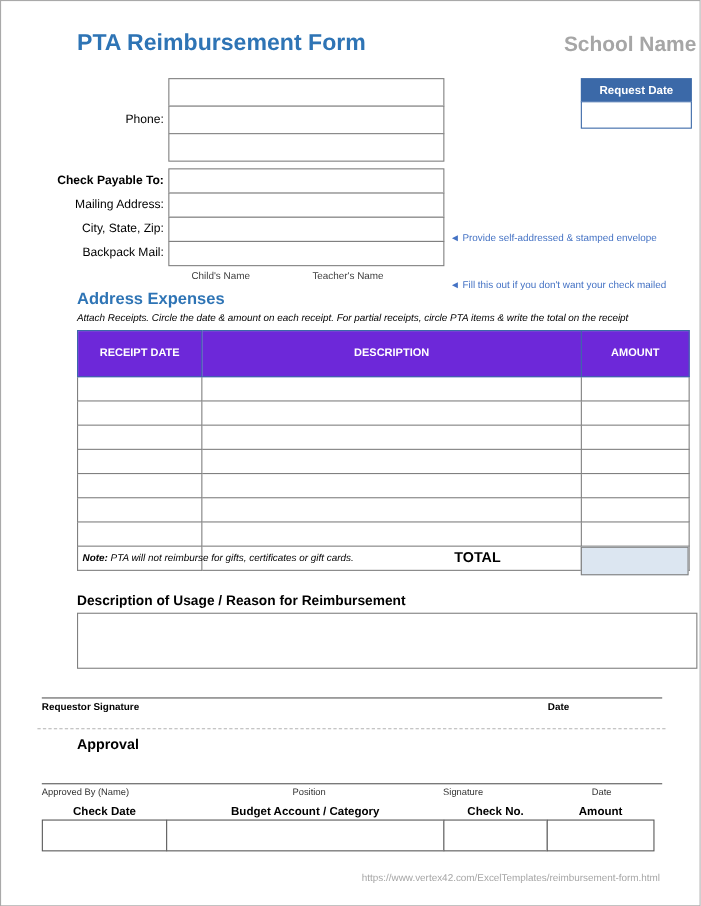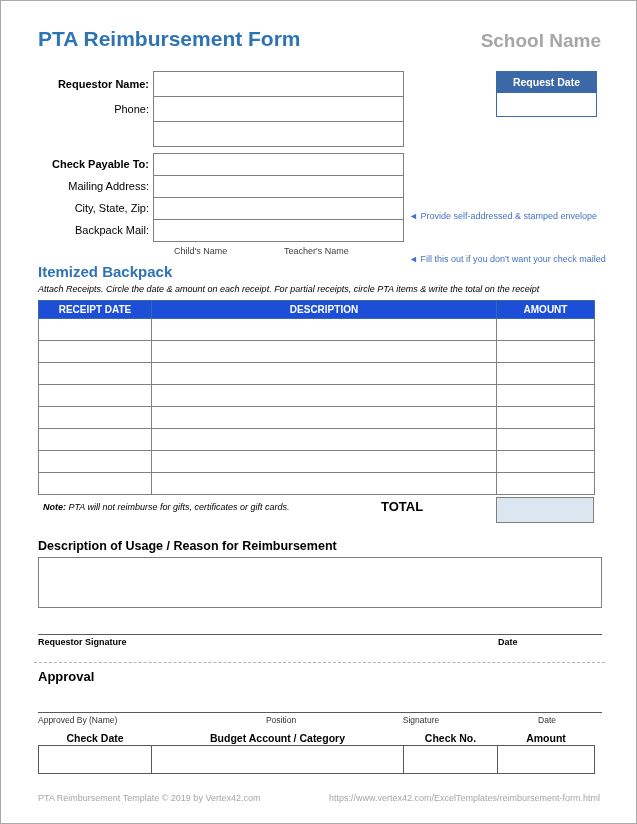--- a/index.html
+++ b/index.html
@@ -1,42 +1,42 @@
 <!DOCTYPE html>
 <html><head>
 <meta charset="utf-8">
 <style>
   html,body { margin:0; padding:0; background:#e8e8e8; }
   .page {
     position:relative; width:637px; height:824px; margin:0 auto;
     background:#ffffff; border:1px solid #a9a9a9; box-sizing:border-box;
     font-family:"Liberation Sans", sans-serif; color:#000; overflow:hidden;
   }
-  .abs { position:absolute; }
+  .abs { position:absolute;margin-left:32px; }
   .title { left:37px; top:26px; font-size:21px; font-weight:bold; color:#2E74B5; }
   .school { left:340px; top:29px; width:260px; text-align:right; font-size:19px; font-weight:bold; color:#A6A6A6; }
 
   .flabel { position:absolute; left:0; width:148px; text-align:right; font-size:11px; }
   .bold { font-weight:bold; }
   .fbox { position:absolute; border:1px solid #808080; background:#fff; box-sizing:border-box; font-size:11px; padding:0 4px; }
 
   .rd-head { left:495px; top:70px; width:101px; height:22px; background:#3B69A8; color:#fff;
              font-size:10.5px; font-weight:bold; text-align:center; line-height:22px; box-sizing:border-box; }
   .rd-box  { left:495px; top:91px; width:101px; height:25px; border:1px solid #3B69A8; background:#fff; box-sizing:border-box; }
 
   .annot { position:absolute; left:408px; font-size:9px; color:#4472C4; white-space:nowrap;margin-top:29px; }
   .sublabel { position:absolute; top:245px; font-size:9px; color:#404040; }
 
   .sec-head { left:37px; top:262px; font-size:15px; font-weight:bold; color:#2E74B5; }
   .instr { left:37px; top:283px; font-size:9px; font-style:italic; color:#000; }
 
   .exp-wrap { left:37px; top:299px; width:556px; }
   table.exp { border-collapse:collapse; table-layout:fixed; width:556px; }
-  table.exp th { background:#1d4ed8; border:1px solid #3B69A8; color:#fff; font-size:10px;
-                 font-weight:bold; height:17px; text-align:center; padding:0; }
+  table.exp th { background:#6d28d9; border:1px solid #3B69A8; color:#fff; font-size:10px;
+                 font-weight:bold; height:17px; text-align:center; padding:12px; }
   table.exp td { border:1px solid #808080; background:#fff; height:21px; padding:0 4px; font-size:11px; }
 
   .note-line { left:42px; top:501px; font-size:9px; font-style:italic; }
   .total-label { left:380px; top:498px; width:110px; text-align:left; font-size:13px; font-weight:bold; }
   .total-cell { left:495px; top:496px; width:98px; height:26px; background:#DCE6F1;
                 border:1px solid #808080; box-sizing:border-box; font-size:11px; }
 
   .desc-head { left:37px; top:538px; font-size:12.5px; font-weight:bold; }
   .desc-box { left:37px; top:556px; width:564px; height:51px; border:1px solid #808080;
               box-sizing:border-box; background:#fff; font-size:11px; padding:3px 5px; }
@@ -55,21 +55,20 @@
   .footer { position:absolute; top:792px; font-size:9px; color:#A6A6A6; }
 </style>
 </head>
 <body>
 
 <div class="page">
 
   <div class="abs title">PTA Reimbursement Form</div>
   <div class="abs school">School Name</div>
 
-  <div class="flabel bold" style="top:70px;height:26px;line-height:26px;">Requestor Name:</div>
   <div class="fbox" style="left:152px;top:70px;width:251px;height:26px;line-height:24px;"></div>
   <div class="flabel" style="top:95px;height:26px;line-height:26px;">Phone:</div>
   <div class="fbox" style="left:152px;top:95px;width:251px;height:26px;line-height:24px;"></div>
   <div class="flabel" style="top:120px;height:26px;line-height:26px;margin-left:46px;">Email:</div>
   <div class="fbox" style="left:152px;top:120px;width:251px;height:26px;line-height:24px;"></div>
 
   <div class="abs rd-head">Request Date</div>
   <div class="abs rd-box"></div>
 
   <div class="flabel bold" style="top:152px;height:23px;line-height:23px;">Check Payable To:</div>
@@ -80,21 +79,21 @@
   <div class="fbox" style="left:152px;top:196px;width:251px;height:23px;line-height:21px;"></div>
   <div class="flabel" style="top:218px;height:23px;line-height:23px;">Backpack Mail:</div>
   <div class="fbox" style="left:152px;top:218px;width:251px;height:23px;line-height:21px;"></div>
 
   <div class="annot" style="top:181px;">◄ Provide self-addressed &amp; stamped envelope</div>
   <div class="annot" style="top:224px;">◄ Fill this out if you don't want your check mailed</div>
 
   <div class="sublabel" style="left:153px;margin-left:20px;">Child's Name</div>
   <div class="sublabel" style="left:283px;">Teacher's Name</div>
 
-  <div class="abs sec-head">Itemized Backpack</div>
+  <div class="abs sec-head">Address Expenses</div>
   <div class="abs instr">Attach Receipts. Circle the date &amp; amount on each receipt. For partial receipts, circle PTA items &amp; write the total on the receipt</div>
 
   <div class="abs exp-wrap">
     <table class="exp">
       <colgroup>
           <col style="width:113px">
           <col style="width:345px">
           <col style="width:98px">
         </colgroup>
       <thead>
@@ -173,16 +172,15 @@
   <div class="chk-head" style="left:37px;width:114px;">Check Date</div>
   <div class="chk-head" style="left:150px;width:253px;">Budget Account / Category</div>
   <div class="chk-head" style="left:402px;width:95px;">Check No.</div>
   <div class="chk-head" style="left:496px;width:98px;">Amount</div>
 
   <div class="chk-cell" style="left:37px;width:114px;"></div>
   <div class="chk-cell" style="left:150px;width:253px;"></div>
   <div class="chk-cell" style="left:402px;width:95px;"></div>
   <div class="chk-cell" style="left:496px;width:98px;"></div>
 
-  <div class="footer" style="left:37px;">PTA Reimbursement Template © 2019 by Vertex42.com</div>
   <div class="footer" style="right:36px;">https://www.vertex42.com/ExcelTemplates/reimbursement-form.html</div>
 
 </div>
 
 </body></html>

